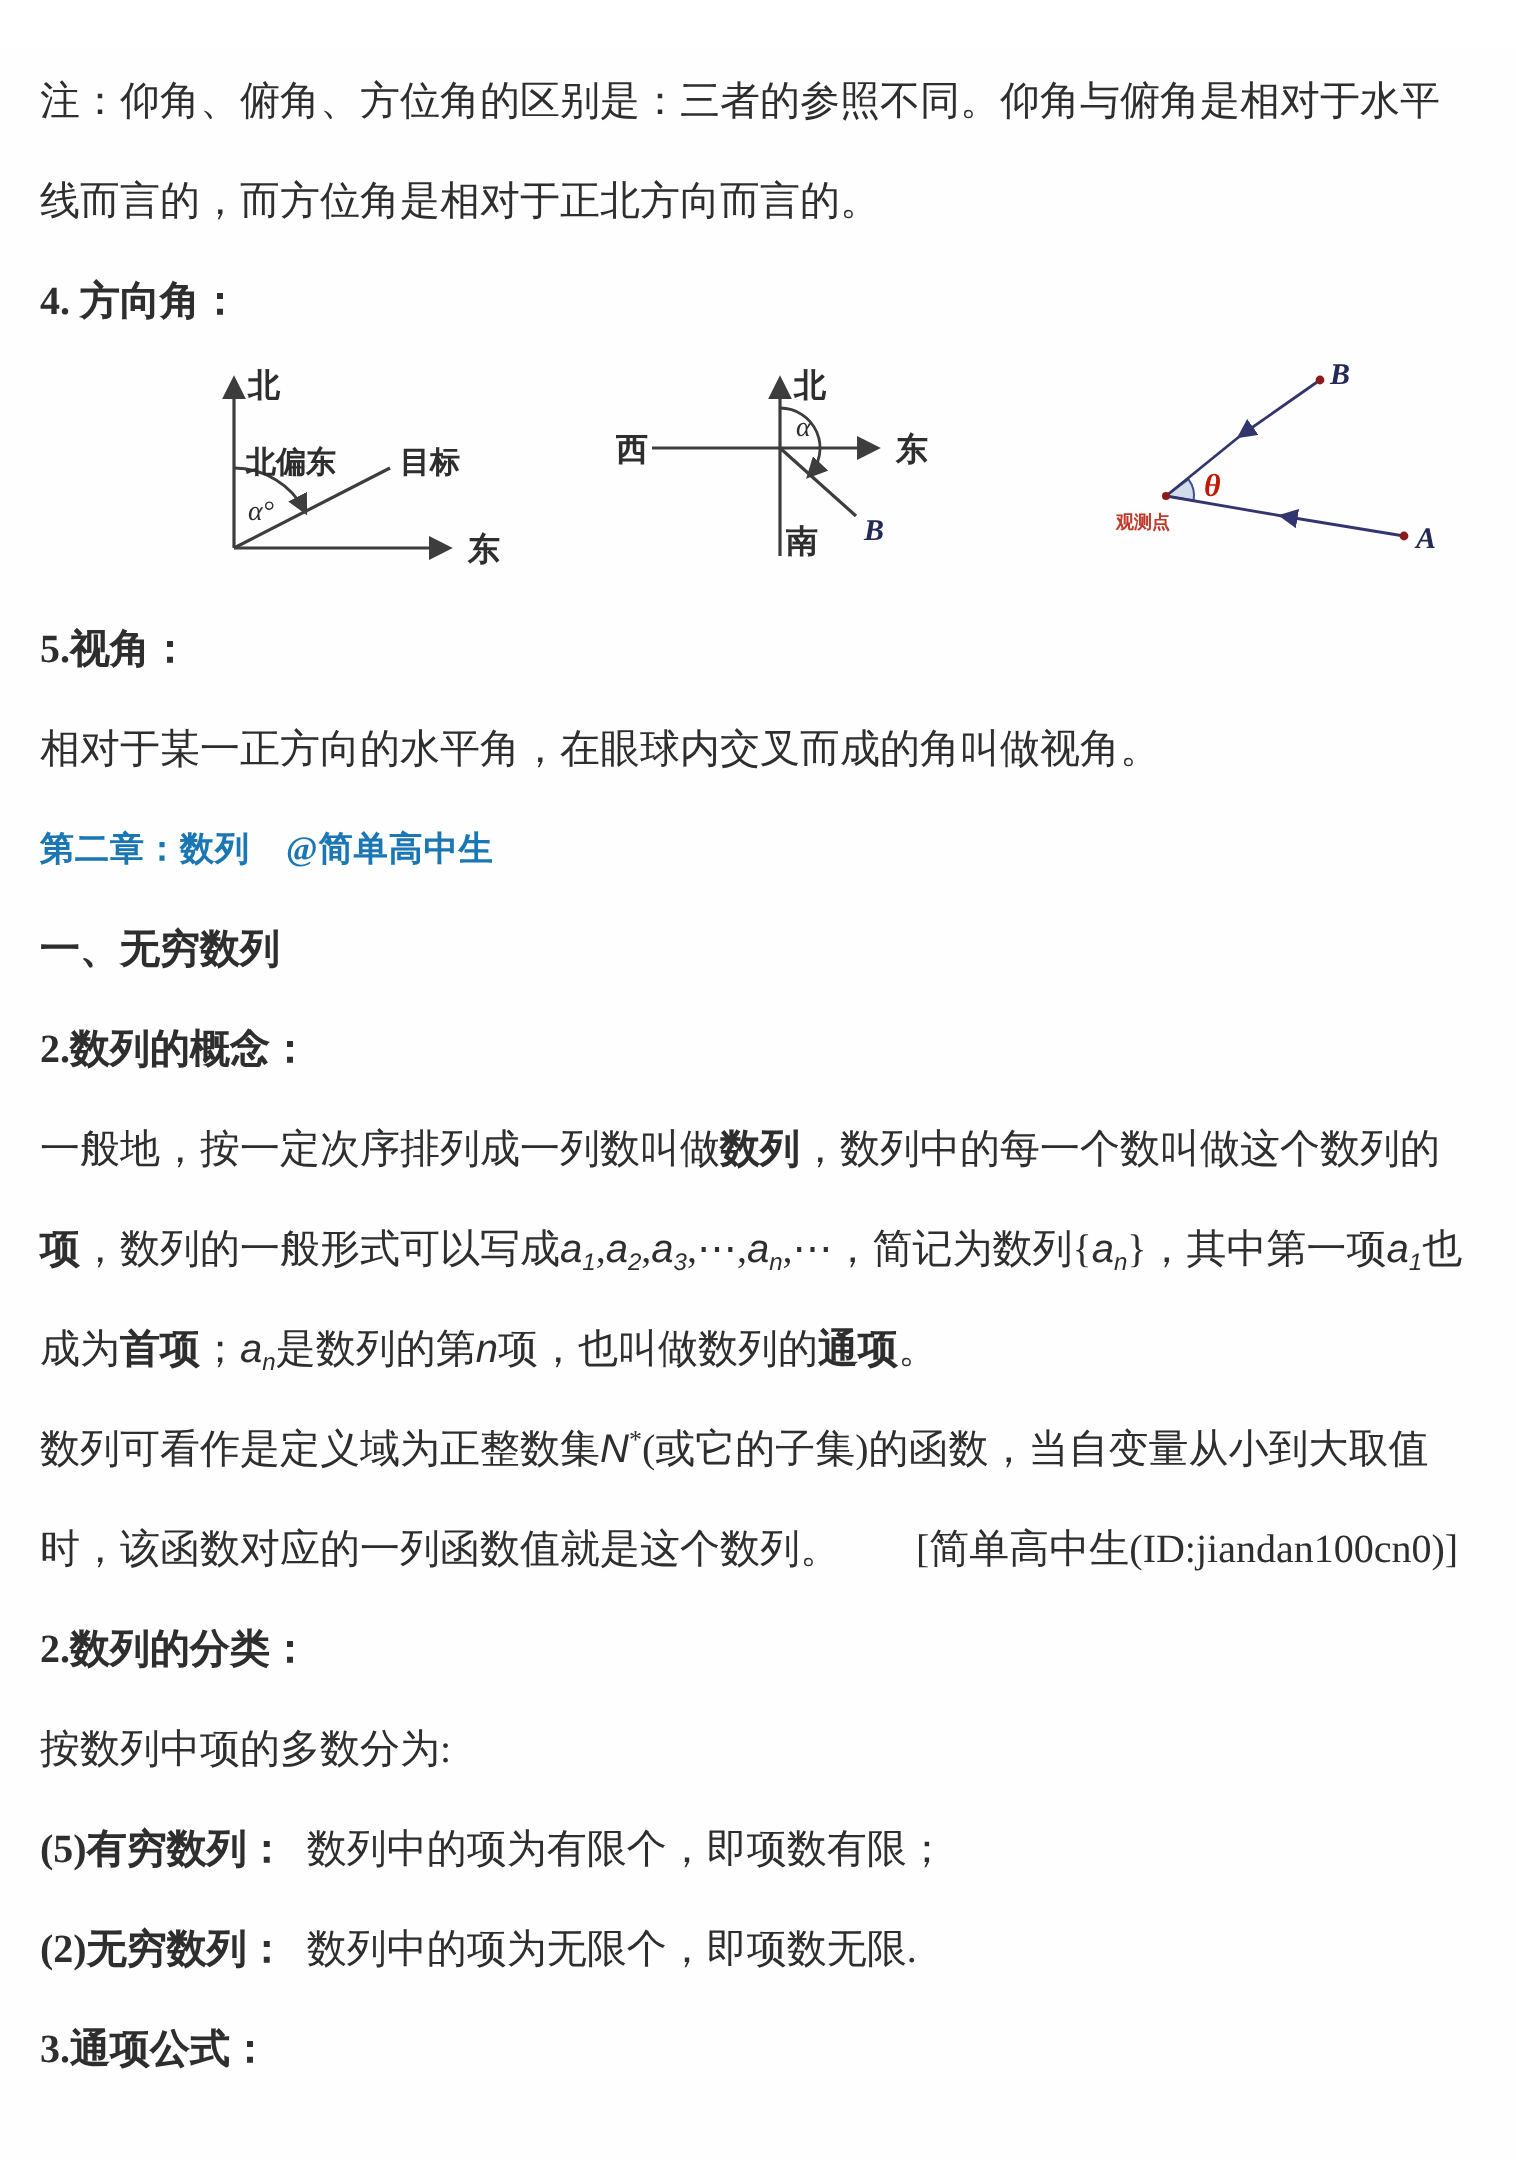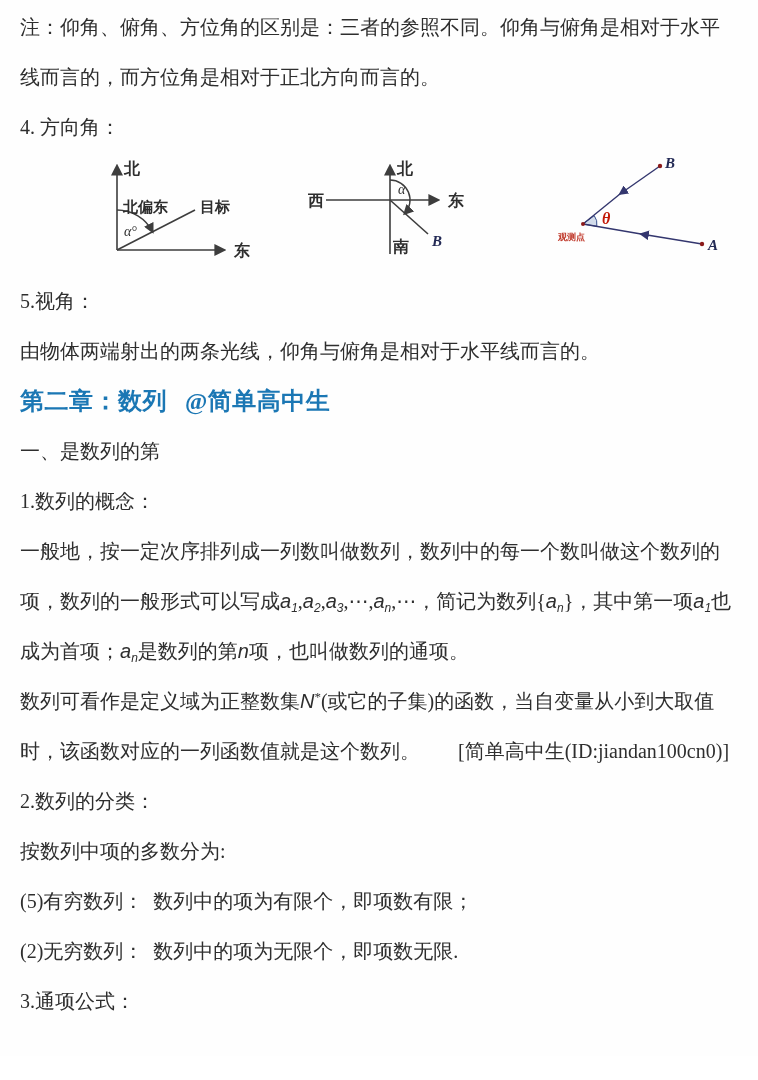--- a/index.html
+++ b/index.html
@@ -8,27 +8,28 @@
     position: relative;
     width: 758px;
     height: 1056px;
     background: #fefefe;
     font-family: "Liberation Serif", "DejaVu Serif", serif;
     color: #2e2e2e;
     font-size: 20px;
     line-height: 50px;
     padding: 2px 20px 0 20px;
     overflow: hidden;
+    margin-top: 24px;
   }
   p { margin: 0; }
-  b { font-weight: normal; }
+  b { font-weight: bold; }
   .blue-heading {
     color: #1b77b4;
     font-weight: bold;
-    font-size: 24px;
+    font-size: 17px;
     letter-spacing: 0.5px;
   }
   .blue-heading .handle { margin-left: 18px; }
   .tag { margin-left: 38px; white-space: nowrap; }
   .item-body { margin-left: 10px; }
   i.math, .math i {
     font-family: Liberation Sans, sans-serif;
     font-style: italic;
   }
   sub {
@@ -142,27 +143,27 @@
       <circle cx="37" cy="68" r="2" fill="#8b1a1a"></circle>
       <text class="ptlabel" x="119" y="12">B</text>
       <text class="ptlabel" x="162" y="94">A</text>
       <text class="theta" x="56" y="68">θ</text>
       <text class="obs" x="12" y="84">观测点</text>
     </svg>
   </div>
 
   <p><b>5.视角：</b></p>
 
-  <p>由物体两端射出的两条光线，仰角与俯角是相对于水平线而言的。</p>
+  <p>相对于某一正方向的水平角，在眼球内交叉而成的角叫做视角。</p>
 
   <p class="blue-heading"><span>第二章：数列</span><span class="handle">@简单高中生</span></p>
 
-  <p><b>一、是数列的第</b></p>
+  <p><b>一、无穷数列</b></p>
 
-  <p><b>1.数列的概念：</b></p>
+  <p><b>2.数列的概念：</b></p>
 
   <p><span>一般地，按一定次序排列成一列数叫做</span><b>数列</b><span>，数列中的每一个数叫做这个数列的</span><b>项</b><span>，数列的一般形式可以写成</span><span class="math"><i><span>a</span><sub>1</sub></i><span>,</span><i><span>a</span><sub>2</sub></i><span>,</span><i><span>a</span><sub>3</sub></i><span>,</span><span>⋯</span><span>,</span><i><span>a</span><sub>n</sub></i><span>,</span><span>⋯</span></span><span>，简记为数列</span><span class="math"><span>{</span><i><span>a</span><sub>n</sub></i><span>}</span></span><span>，其中第一项</span><span class="math"><i><span>a</span><sub>1</sub></i></span><span>也成为</span><b>首项</b><span>；</span><span class="math"><i><span>a</span><sub>n</sub></i></span><span>是数列的第</span><i class="math">n</i><span>项，也叫做数列的</span><b>通项</b><span>。</span></p>
 
   <p><span>数列可看作是定义域为正整数集</span><i class="math">N</i><sup class="star">*</sup><span>(或它的子集)的函数，当自变量从小到大取值时，该函数对应的一列函数值就是这个数列。</span><span class="tag">[简单高中生(ID:jiandan100cn0)]</span></p>
 
   <p><b>2.数列的分类：</b></p>
 
   <p>按数列中项的多数分为:</p>
 
   <p><b>(5)有穷数列：</b><span class="item-body">数列中的项为有限个，即项数有限；</span></p>

